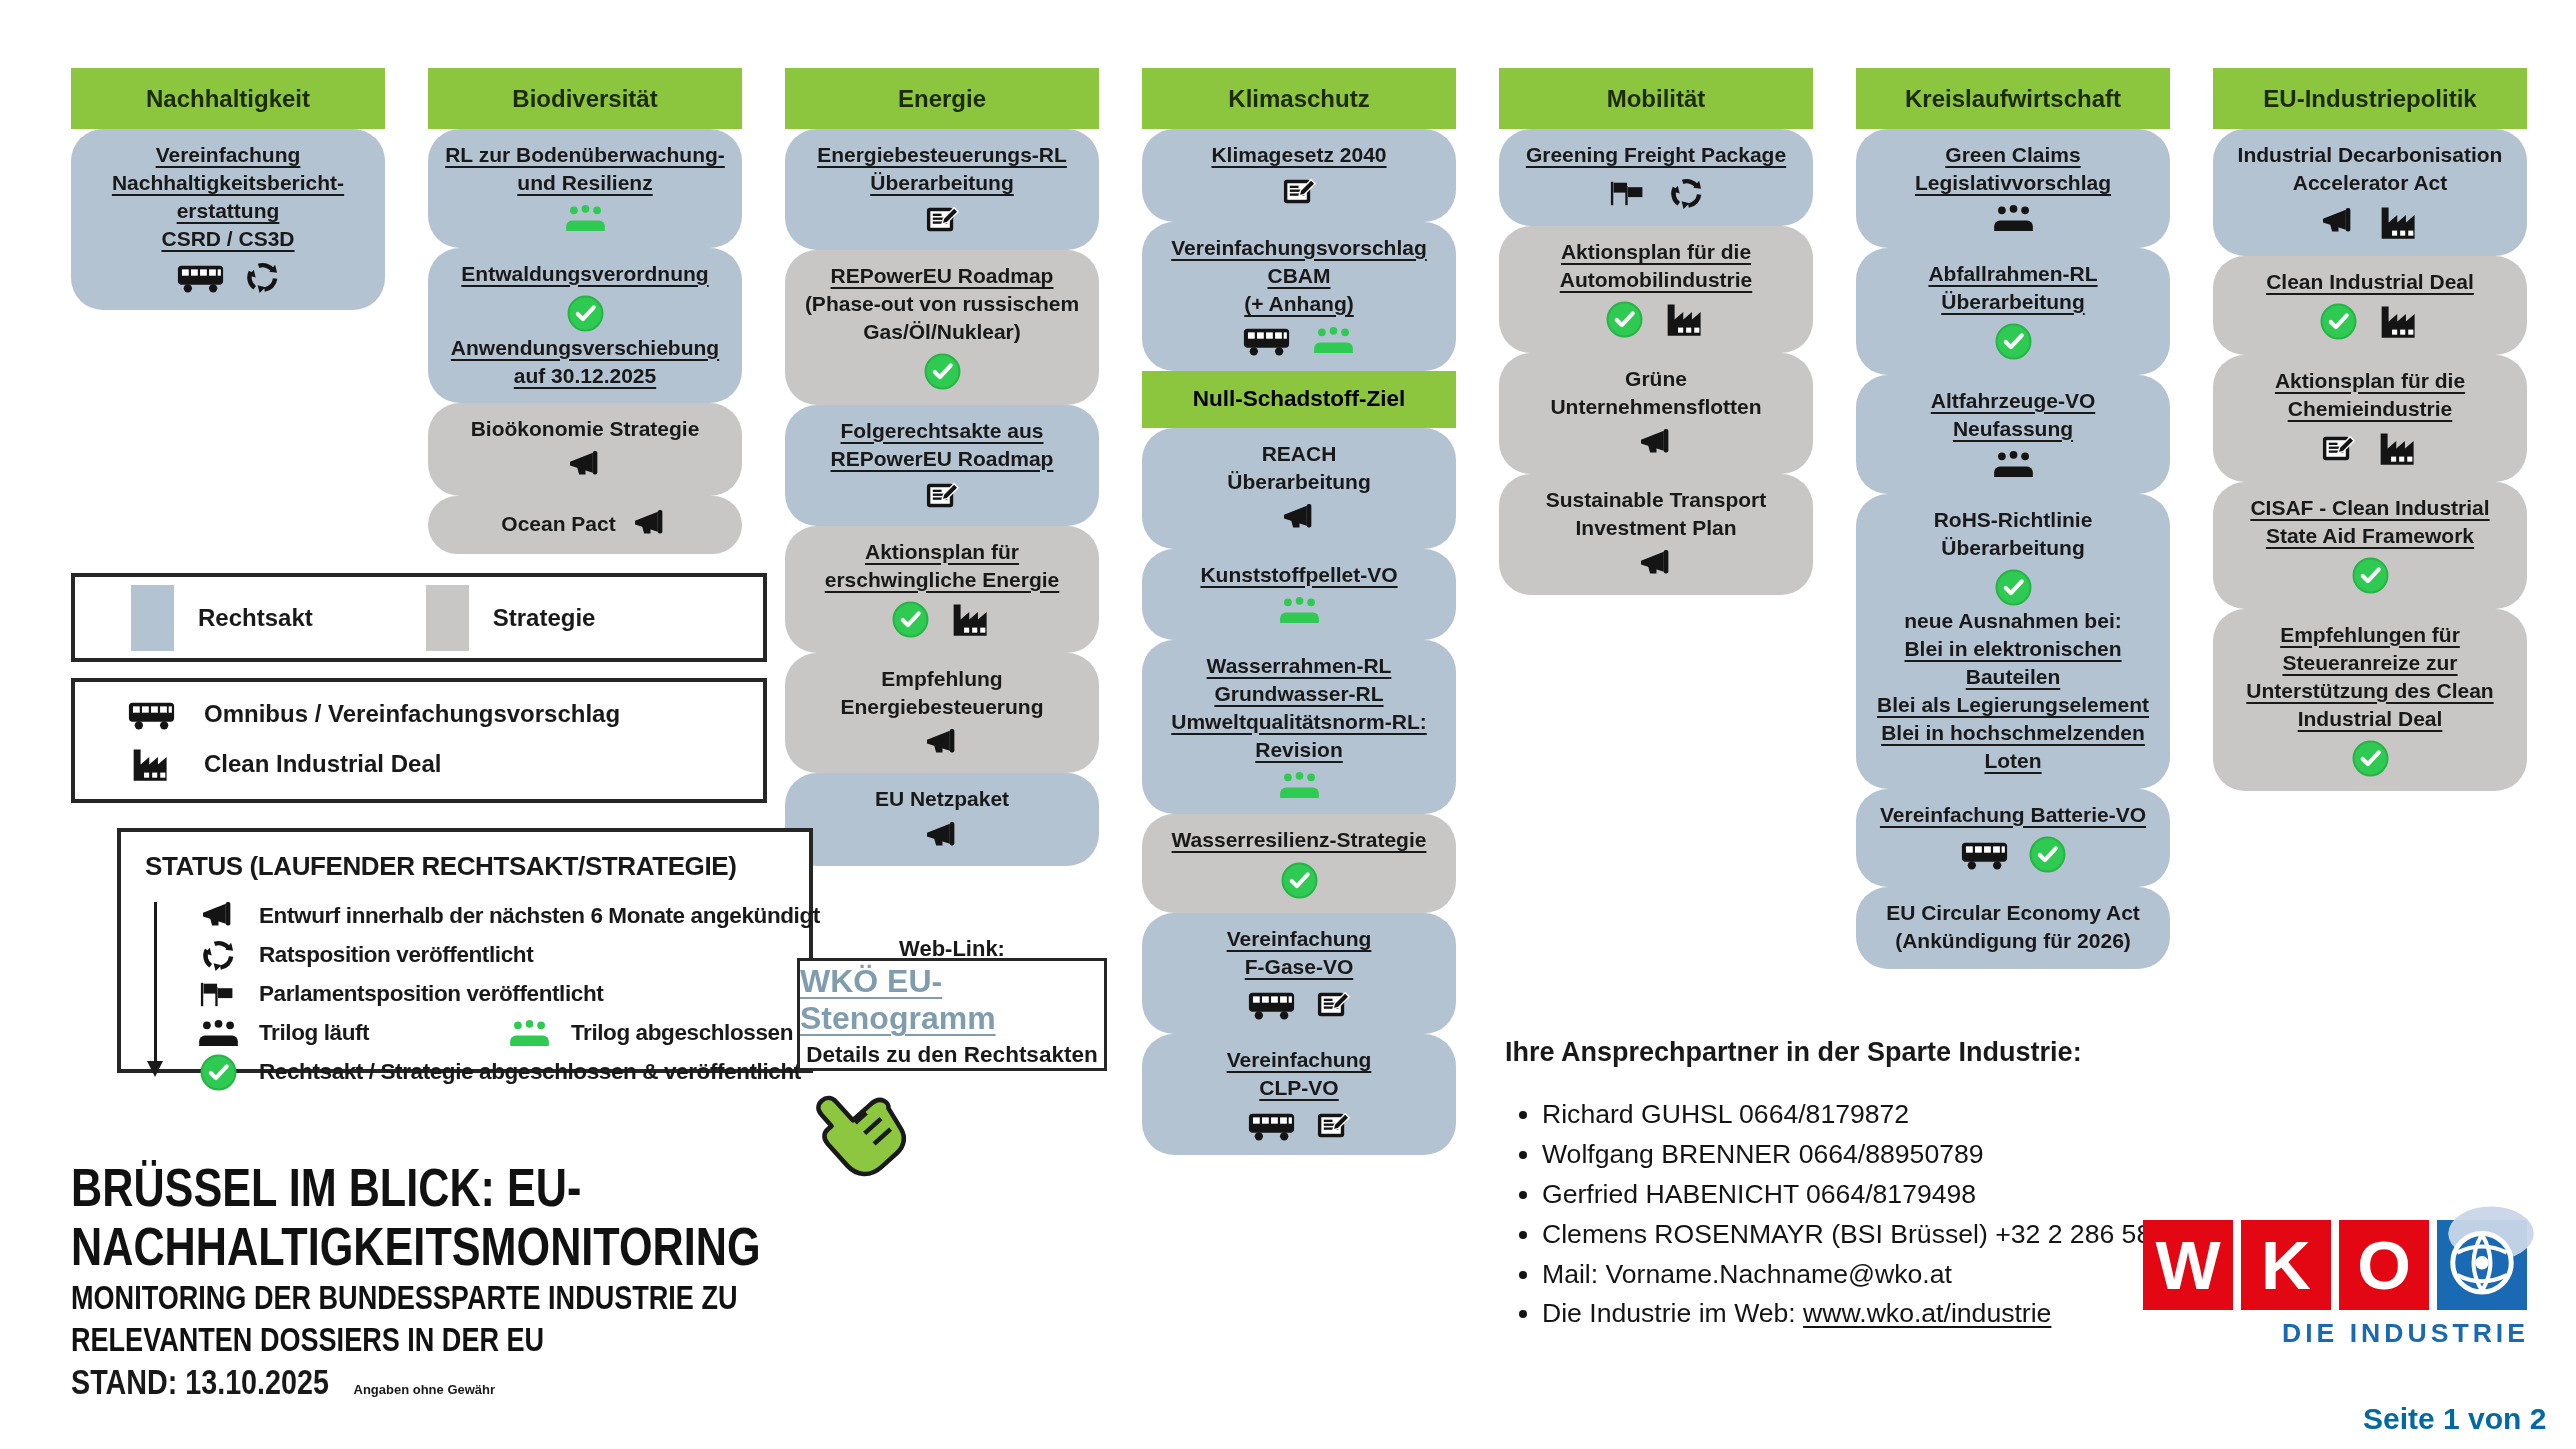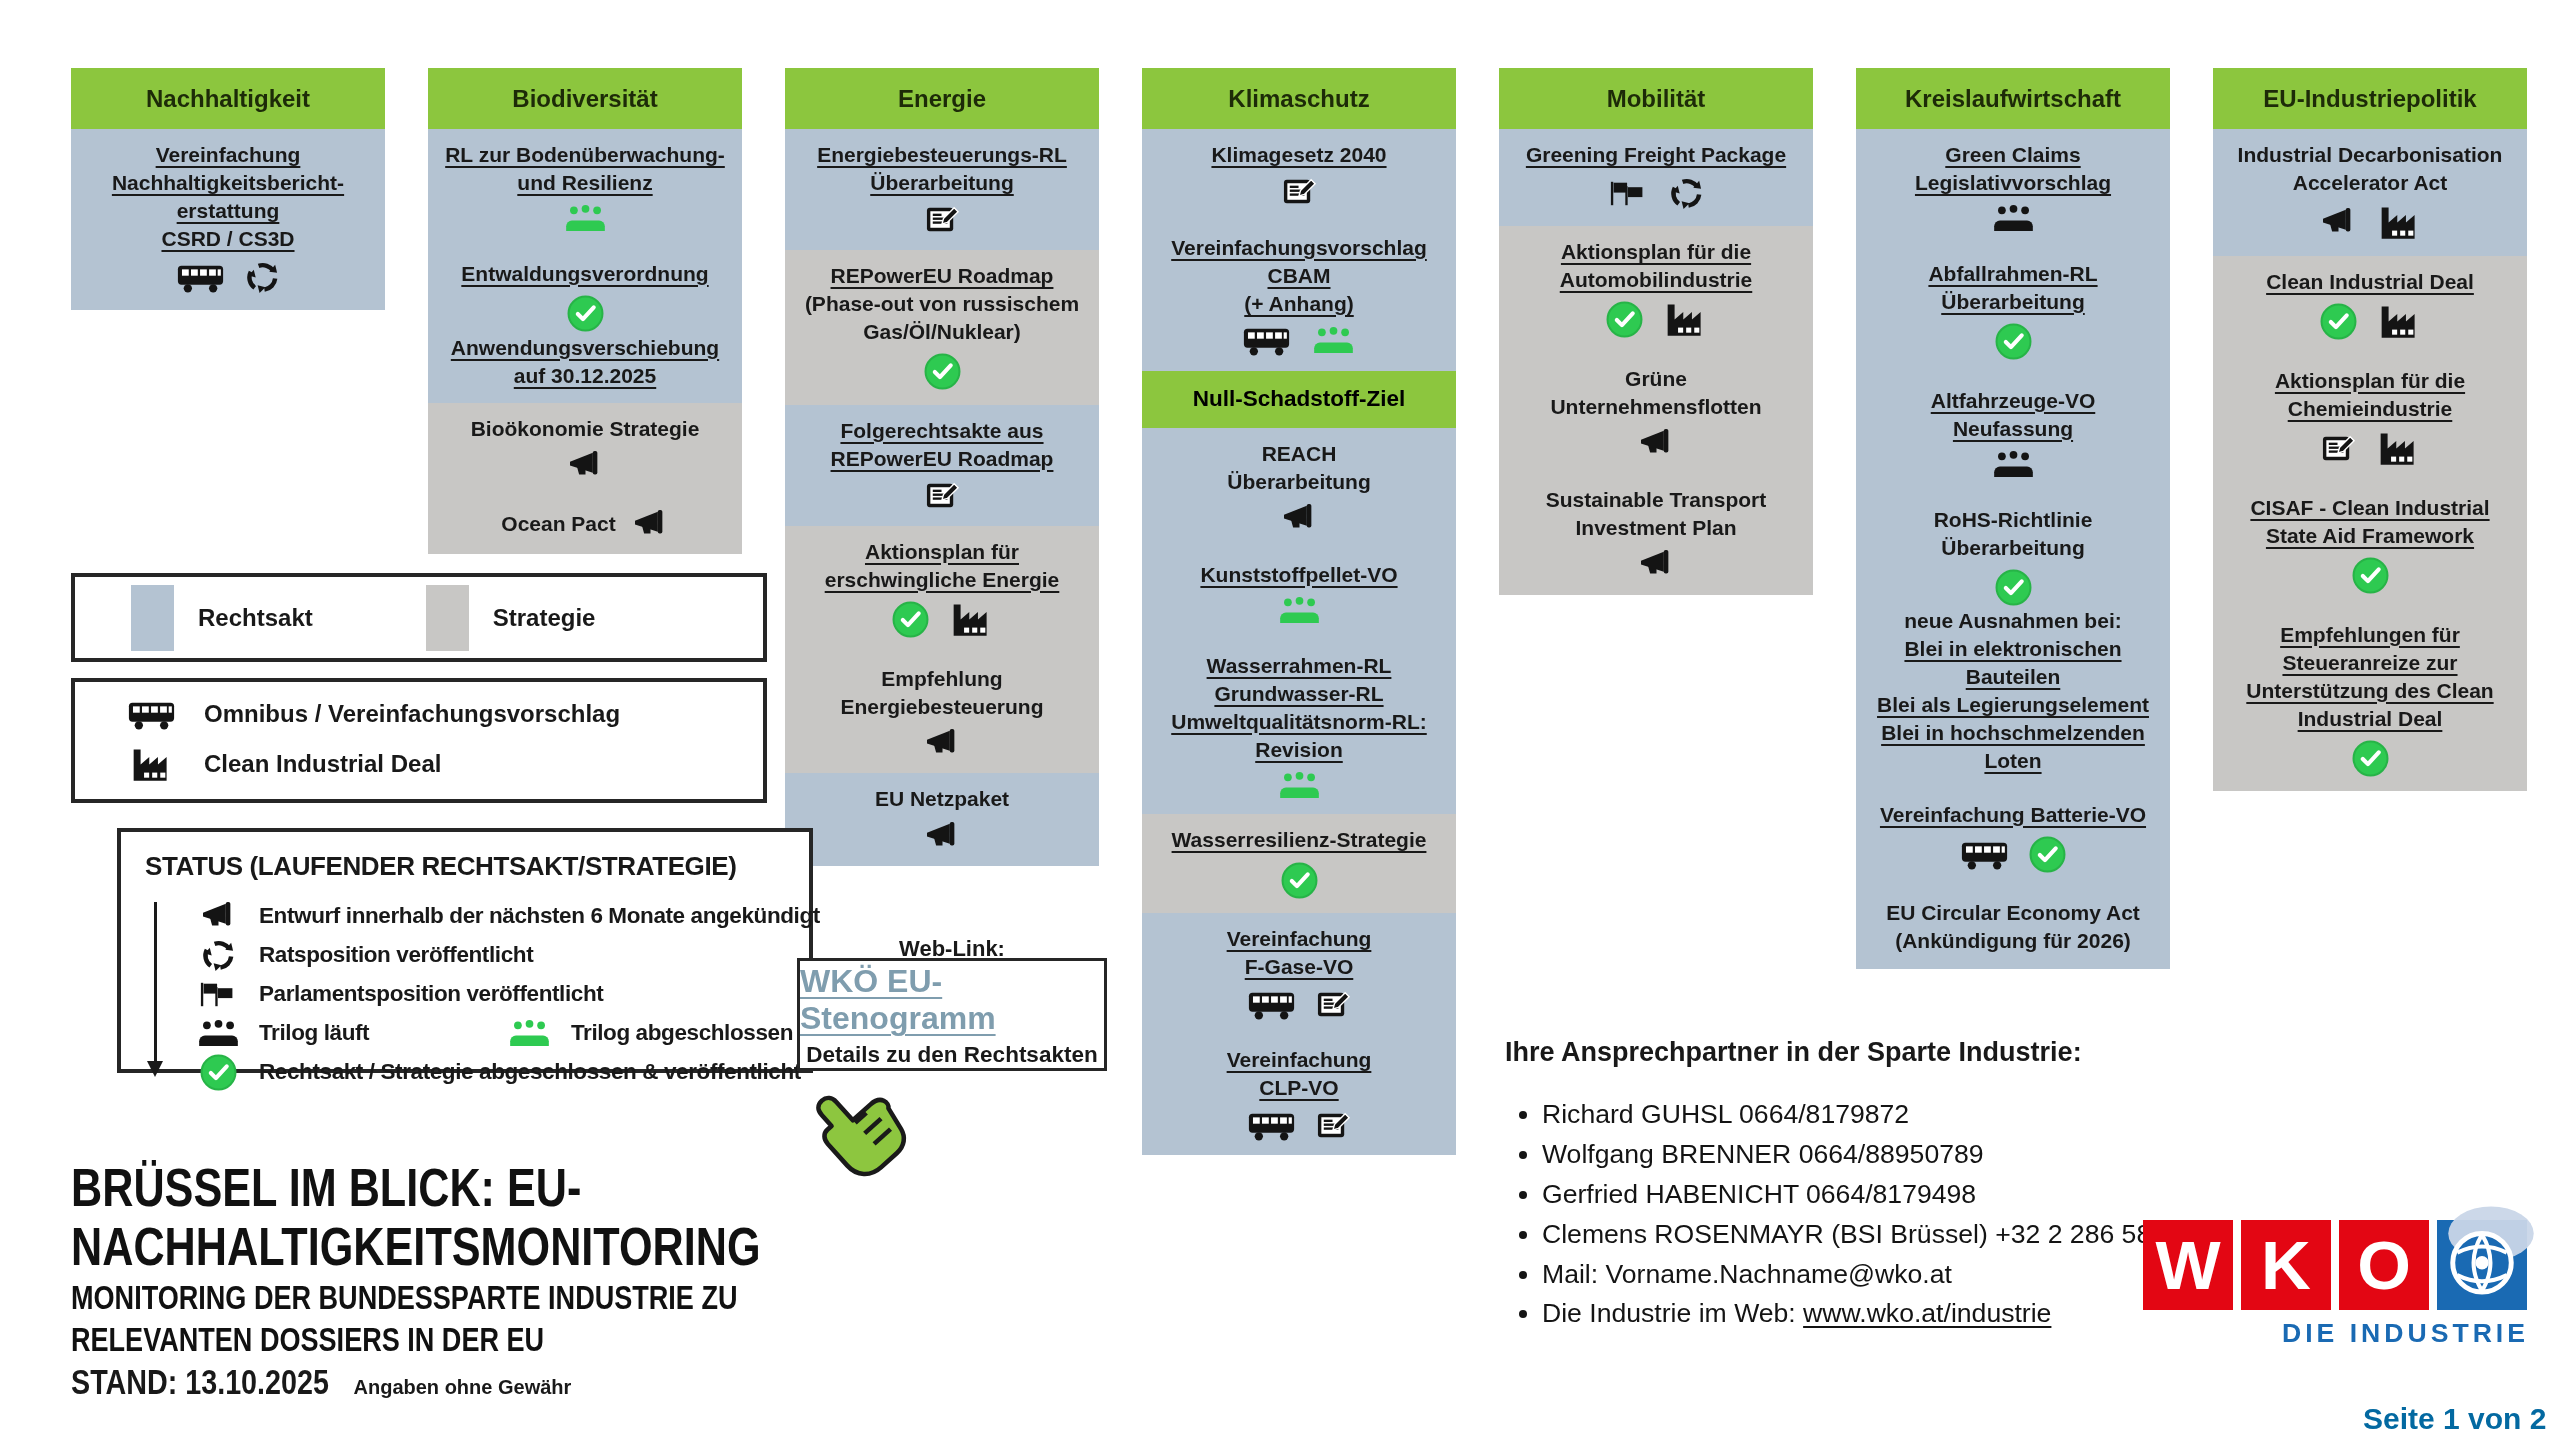--- a/index.html
+++ b/index.html
@@ -8,21 +8,21 @@
     font-family:"Liberation Sans", sans-serif;color:#191919;overflow:hidden;
   }
   
   #columns{position:absolute;left:71px;top:68px;display:flex;gap:43px;}
   .column{width:314px;display:flex;flex-direction:column;}
   .col-header{height:61px;display:flex;align-items:center;justify-content:center;
     background:#8cc63e;font-size:24px;font-weight:700;color:#1d2b08;}
   .col-subheader{height:57px;display:flex;align-items:center;justify-content:center;
     background:#8cc63e;font-size:22.5px;font-weight:700;color:#000000;}
   .box{padding:13px 4.8px 14.5px 4.8px;display:flex;flex-direction:column;align-items:center;
-    row-gap:2.4px;text-align:center;}
+    row-gap:2.4px;text-align:center;border-radius:32px;}
   .box.rechtsakt{background:#b4c3d2;}
   .box.strategie{background:#c8c7c5;}
   .line{font-size:21px;font-weight:700;line-height:1.22;color:#191919;white-space:nowrap;}
   .line.u{text-decoration:underline;text-decoration-thickness:2px;text-underline-offset:4px;}
   .icons{display:flex;gap:21px;align-items:center;justify-content:center;margin-top:6.4px;}
   .inline{display:flex;align-items:center;justify-content:center;gap:16px;}
   .icon{display:inline-flex;align-items:center;}
   .icon svg{display:block;}
   
   .panel{position:absolute;border:4px solid #262626;background:#fff;box-sizing:border-box;}
@@ -59,21 +59,21 @@
   #weblink-sub{font-size:22.5px;font-weight:700;margin-top:3.2px;}
   #hand{position:absolute;left:805px;top:1071px;}
   
   #title-block{position:absolute;left:71px;top:1158px;width:789px;}
   .h1line{font-size:54px;font-weight:700;line-height:1.1;transform:scaleX(0.8);
     transform-origin:left;white-space:nowrap;color:#111;}
   .subline{font-size:33px;font-weight:700;line-height:1.2;transform:scaleX(0.82);
     transform-origin:left;white-space:nowrap;color:#111;margin-top:1.6px;}
   #stand-row{display:flex;align-items:baseline;gap:16px;margin-top:3.2px;}
   #stand{font-size:35px;font-weight:700;transform:scaleX(0.82);transform-origin:left;white-space:nowrap;}
-  #disclaimer{font-size:20px;font-weight:700;margin-left:-48px;white-space:nowrap;}
+  #disclaimer{font-size:13px;font-weight:700;margin-left:-48px;white-space:nowrap;}
   
   #contacts{position:absolute;left:1505px;top:1037px;width:902px;}
   #contacts-title{font-size:27px;font-weight:700;margin-bottom:27px;}
   #contacts ul{margin:0;padding-left:37px;}
   #contacts li{font-size:26.6px;line-height:1.5;color:#141414;}
   #contact-extra{margin-top:35px;}
   .weblink-text{text-decoration:underline;text-underline-offset:4px;}
   
   #logo{position:absolute;left:2143px;top:1220px;width:386px;}
   #logo-squares{display:flex;gap:8px;}

